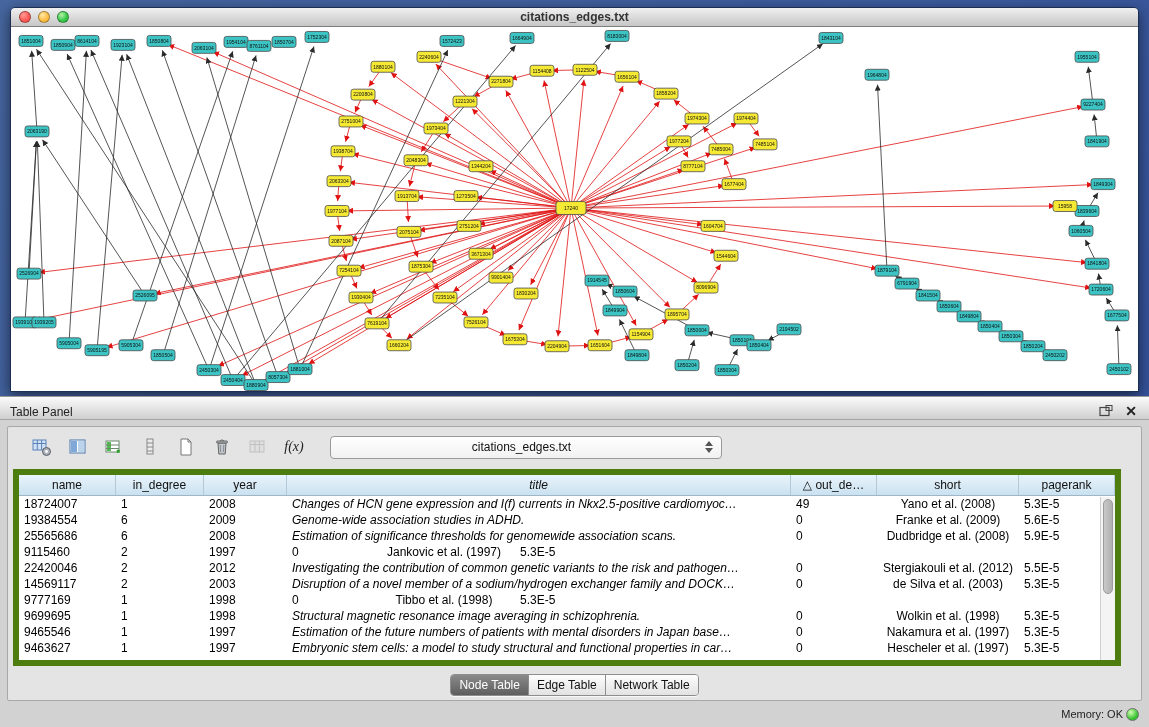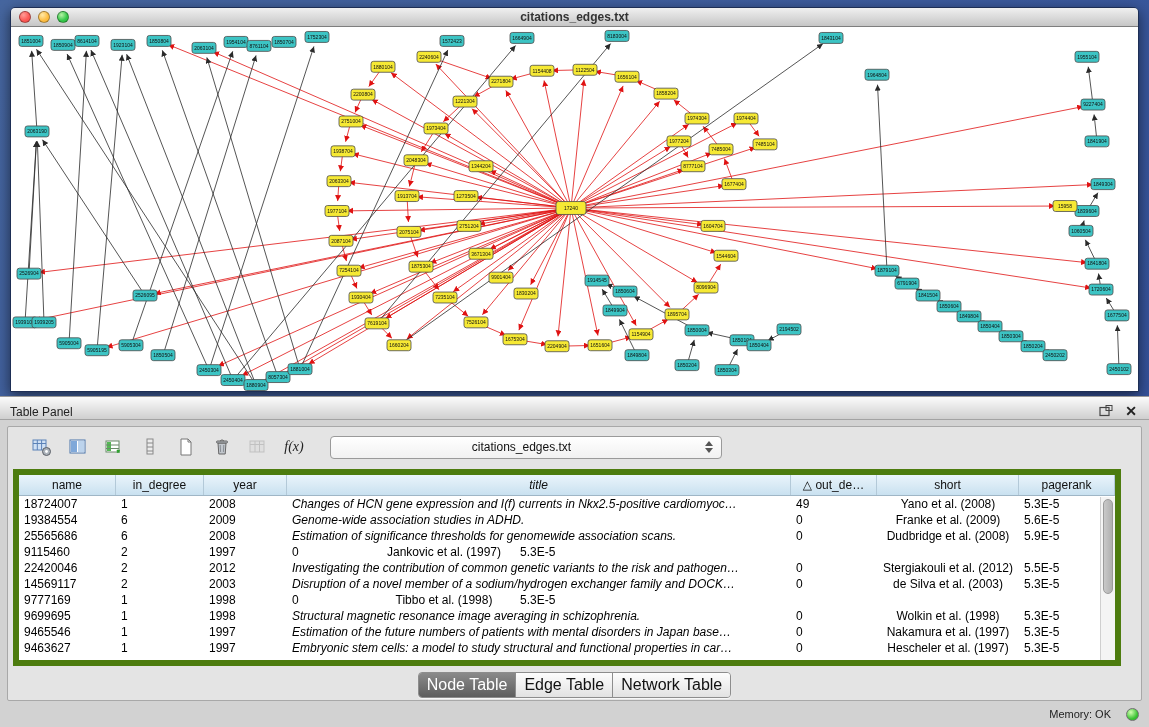--- a/index.html
+++ b/index.html
@@ -131,31 +131,31 @@
     background:linear-gradient(90deg,#c9c9c9,#b0b0b0);
     border:1px solid #9b9b9b; border-radius:6px;
   }
 
   .tabbar {
     flex:0 0 30px;
     display:flex; align-items:center; justify-content:center;
   }
   .seg { display:flex; border:1px solid #8d8d8d; border-radius:4px; overflow:hidden; box-shadow:0 1px 1px rgba(255,255,255,.8); }
   .tab {
-    font-size:16px; padding:3px 8px;
+    font-size:12px; padding:3px 8px;
     background:linear-gradient(#fdfdfd,#e2e2e2);
     color:#111; border-right:1px solid #8d8d8d;
   }
   .tab:last-child { border-right:none; }
   .tab.active { background:linear-gradient(#8a8a8a,#5e5e5e); color:#fff; }
 
   .status-strip {
     position:absolute; left:0; right:0; bottom:0; height:26px;
     display:flex; align-items:center; justify-content:flex-end;
-    padding:0 10px; gap:15px;
+    padding:0 10px; gap:3px;
     font-size:11px; color:#222;
   }
   .mem-dot {
     width:13px; height:13px; border-radius:50%;
     background:radial-gradient(circle at 35% 30%, #d2ffb0, #35c02f 65%);
     border:1px solid #6f6f6f;
   }
 
   .ph-float-svg rect { fill:none; stroke:#444; }
 </style>

